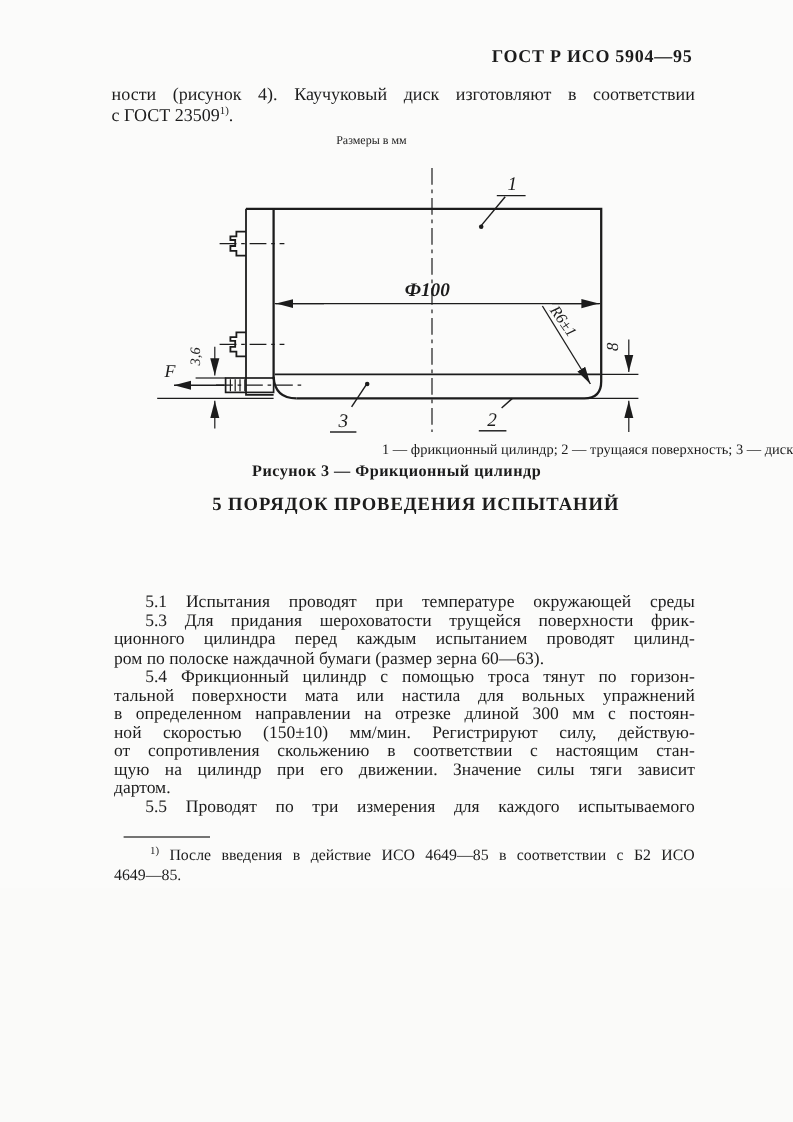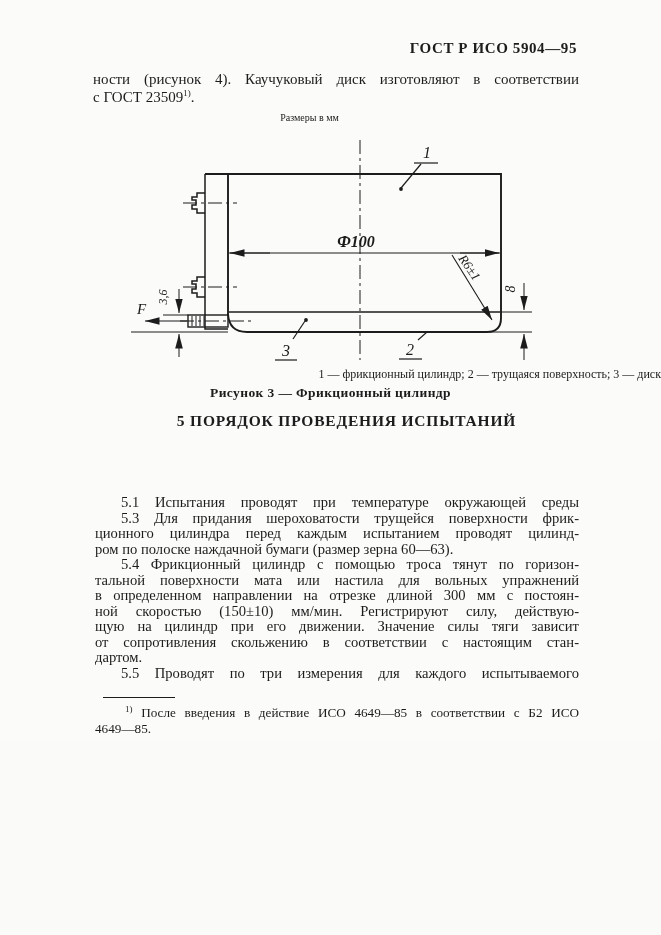--- a/index.html
+++ b/index.html
@@ -180,22 +180,22 @@
     <div class="para">
       <div class="ln ind j">5.3 Для придания шероховатости трущейся поверхности фрик-</div>
       <div class="ln j">ционного цилиндра перед каждым испытанием проводят цилинд-</div>
       <div class="ln">ром по полоске наждачной бумаги (размер зерна 60—63).</div>
     </div>
     <div class="para">
       <div class="ln ind j">5.4 Фрикционный цилиндр с помощью троса тянут по горизон-</div>
       <div class="ln j">тальной поверхности мата или настила для вольных упражнений</div>
       <div class="ln j">в определенном направлении на отрезке длиной 300 мм с постоян-</div>
       <div class="ln j">ной скоростью (150±10) мм/мин. Регистрируют силу, действую-</div>
+      <div class="ln j">от сопротивления скольжению в соответствии с настоящим стан-</div>
       <div class="ln j">щую на цилиндр при его движении. Значение силы тяги зависит</div>
-      <div class="ln j">от сопротивления скольжению в соответствии с настоящим стан-</div>
       <div class="ln">дартом.</div>
     </div>
     <div class="para">
       <div class="ln ind j">5.5 Проводят по три измерения для каждого испытываемого</div>
     </div>
   </div>
 
   <div class="footnote-rule"></div>
 
   <div class="footnote">

